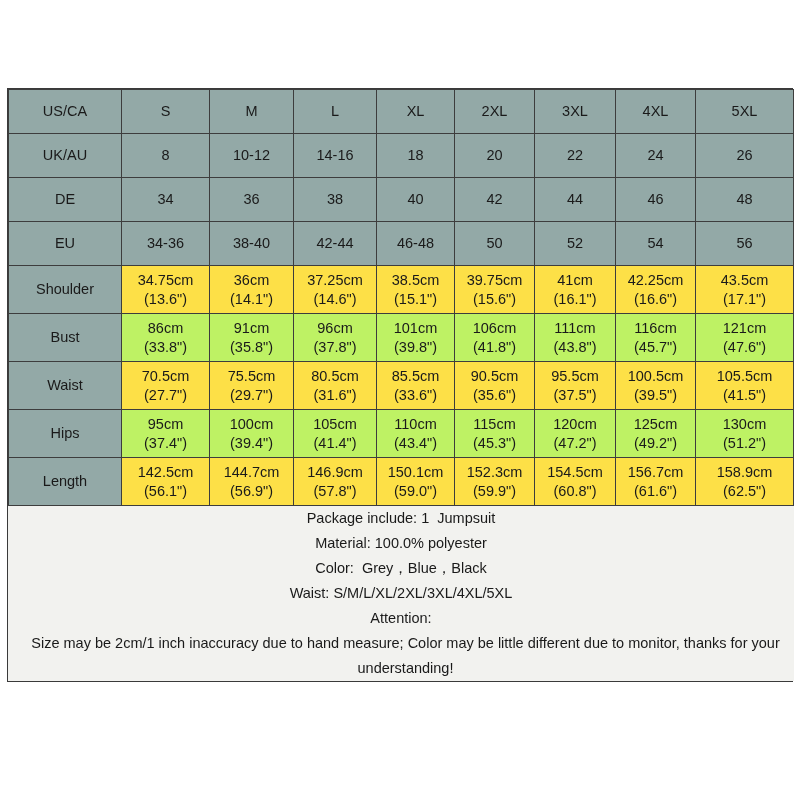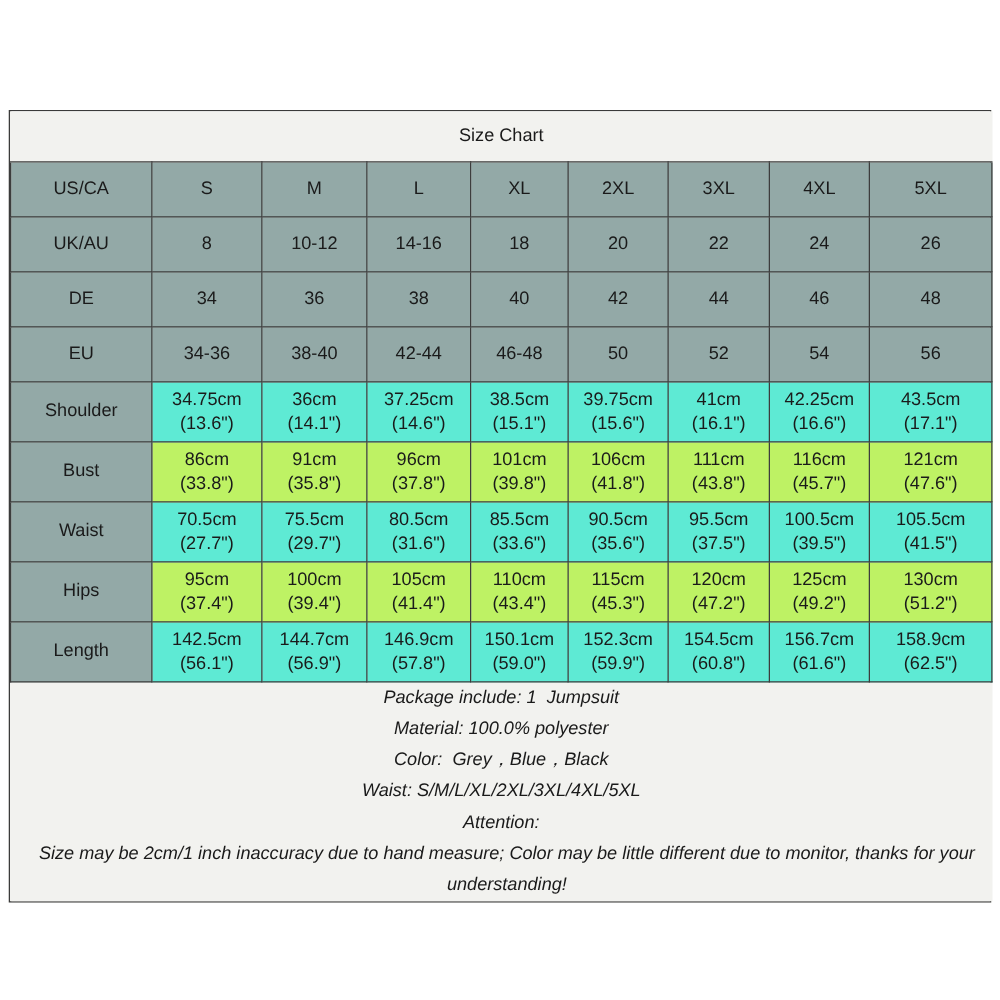--- a/index.html
+++ b/index.html
@@ -68,21 +68,21 @@
 
   
   .rowlabel {
     background: #93a9a7;
     font-size: 15px;
     color: #121212;
   }
 
   
   .meas {
-    background: #5eead4;
+    background: #fde047;
     height: 47px;
     font-size: 14.5px;
     padding: 2px 1px;
   }
   .meas .cm { display: block; }
   .meas .inch { display: block; }
 
   .meas.alt { background: #bef264; }
 
   
@@ -92,21 +92,21 @@
     border-right: none !important;
     border-bottom: none !important;
     text-align: left;
     padding: 7px 10px 12px 10px;
   }
   .notes {
     font-size: 14.5px;
     line-height: 1.72;
     color: #1a1a1a;
   }
-  .notes .line { white-space: pre-wrap; font-style: italic; }
+  .notes .line { white-space: pre-wrap; }
   .notes .wrapline { max-width: 770px; margin-left: 12px; }
 </style>
 </head>
 <body>
 
 <div id="page">
   <div class="chart-wrap">
     <table class="size-chart">
       <colgroup>
         <col style="width:113px">
@@ -114,23 +114,20 @@
         <col style="width:84px">
         <col style="width:83px">
         <col style="width:78px">
         <col style="width:80px">
         <col style="width:81px">
         <col style="width:80px">
         <col style="width:98px">
       </colgroup>
       <tbody>
 
-        <tr>
-          <td class="title-cell" colspan="9">Size Chart</td>
-        </tr>
 
         <tr>
           <td class="teal rowlabel">US/CA</td>
           <td class="teal">S</td>
           <td class="teal">M</td>
           <td class="teal">L</td>
           <td class="teal">XL</td>
           <td class="teal">2XL</td>
           <td class="teal">3XL</td>
           <td class="teal">4XL</td>

